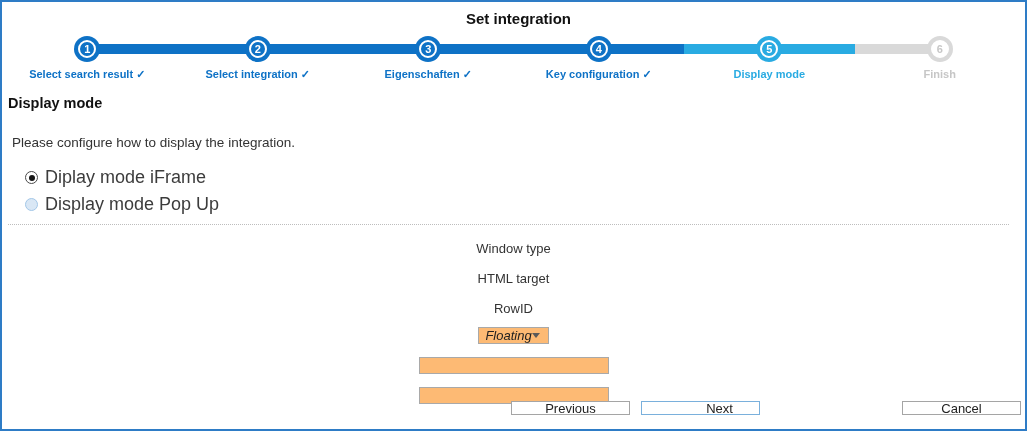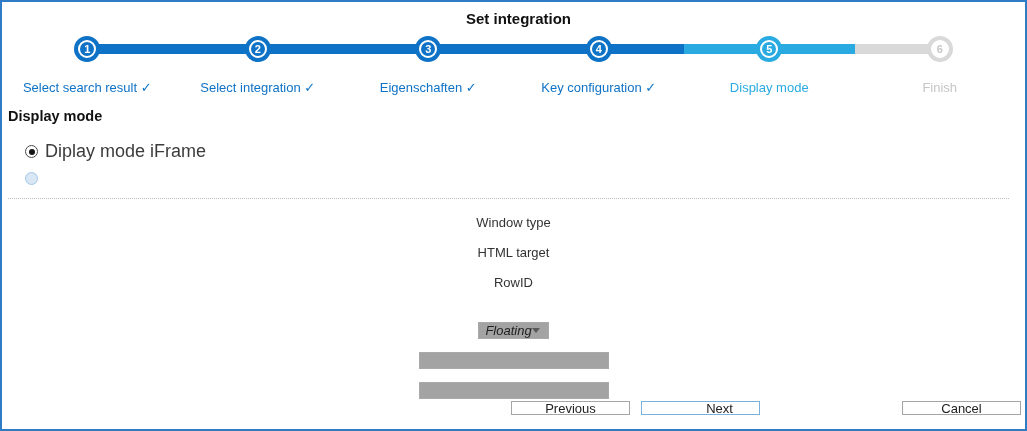--- a/index.html
+++ b/index.html
@@ -46,21 +46,21 @@
   .step--future .circle { background: var(--inactive); }
   .circle-inner {
     width: 18px; height: 18px; border-radius: 50%;
     box-sizing: border-box; border: 2px solid #fff;
     background: inherit;
     display: flex; align-items: center; justify-content: center;
     font-size: 11px; font-weight: bold; color: #fff; line-height: 1;
   }
   .step--future .circle-inner { background: #fff; color: var(--inactive-text); }
   .step-label {
-    margin-top: 18px; font-size: 13px; font-weight: normal; line-height: 15px;
+    margin-top: 5px; font-size: 11px; font-weight: bold; line-height: 15px;
     color: var(--primary); white-space: nowrap;
   }
   .step--current .step-label { color: var(--current); }
   .step--future .step-label { color: var(--inactive-text); }
   
   .section-heading { margin: 13px 0 0 6px; font-size: 14.5px; font-weight: bold; color: #111; line-height: 17px; }
   .intro { margin: 23px 0 0 10px; font-size: 13.5px; color: #333; line-height: 16px; }
   .radios { margin: 19px 0 0 23px; }
   .radio-row { display: flex; align-items: center; height: 15px; margin-bottom: 12px; cursor: pointer; }
   .radio {
@@ -70,23 +70,23 @@
   .radio--on  { border: 1px solid #4a4a4a; background: #fff; }
   .radio--on .radio-dot { width: 6px; height: 6px; border-radius: 50%; background: #151515; }
   .radio--off { border: 1px solid #a3c7e8; background: #d9e7f5; }
   .radio-label { margin-left: 7px; font-size: 18px; color: #3c3c3c; line-height: 15px; }
   .divider { margin: 9px 16px 0 6px; border-top: 1px dotted #bdbdbd; height: 0; }
   .form { margin-top: 16px; }
   .form-row { display: flex; align-items: center; height: 22px; margin: 0 18px 8px 18px; flex-direction: column; }
   .form-label { flex: 0 0 86px; font-size: 13px; color: #333; }
   .text-input, .combobox {
     flex: 1 1 auto; height: 32px; box-sizing: border-box;
-    border: 1px solid #a9a9a9; background: #a3a3a3;
+    border: 1px solid #a9a9a9; background: #fdba74;
     font-family: "Liberation Sans", sans-serif; font-size: 13px; color: #222;
-    padding: 0 6px; outline: none; margin-top: 21px;
+    padding: 0 6px; outline: none;
   }
   .combobox { display: flex; align-items: center; justify-content: space-between; cursor: default; }
   .combobox-value { font-style: italic; color: #222; }
   .caret {
     width: 0; height: 0;
     border-left: 4px solid transparent; border-right: 4px solid transparent;
     border-top: 5px solid #5a5a5a;
     margin-right: 2px;
   }
   
@@ -165,30 +165,32 @@
         <div class="circle">
           <div class="circle-inner">6</div>
         </div>
       </div>
       <div class="step-label">Finish</div>
     </div>
   </div>
 
   <div class="section-heading">Display mode</div>
 
+  <div class="intro">Please configure how to display the integration.</div>
 
   <div class="radios">
     <div class="radio-row">
       <span class="radio radio--on">
           <span class="radio-dot"></span>
         </span>
       <span class="radio-label">Diplay mode iFrame</span>
     </div>
     <div class="radio-row">
       <span class="radio radio--off"></span>
+      <span class="radio-label">Display mode Pop Up</span>
     </div>
   </div>
 
   <div class="divider"></div>
 
   <div class="form">
     <div class="form-row">
       <span class="form-label">Window type</span>
       <div class="combobox">
         <span class="combobox-value">Floating</span>

